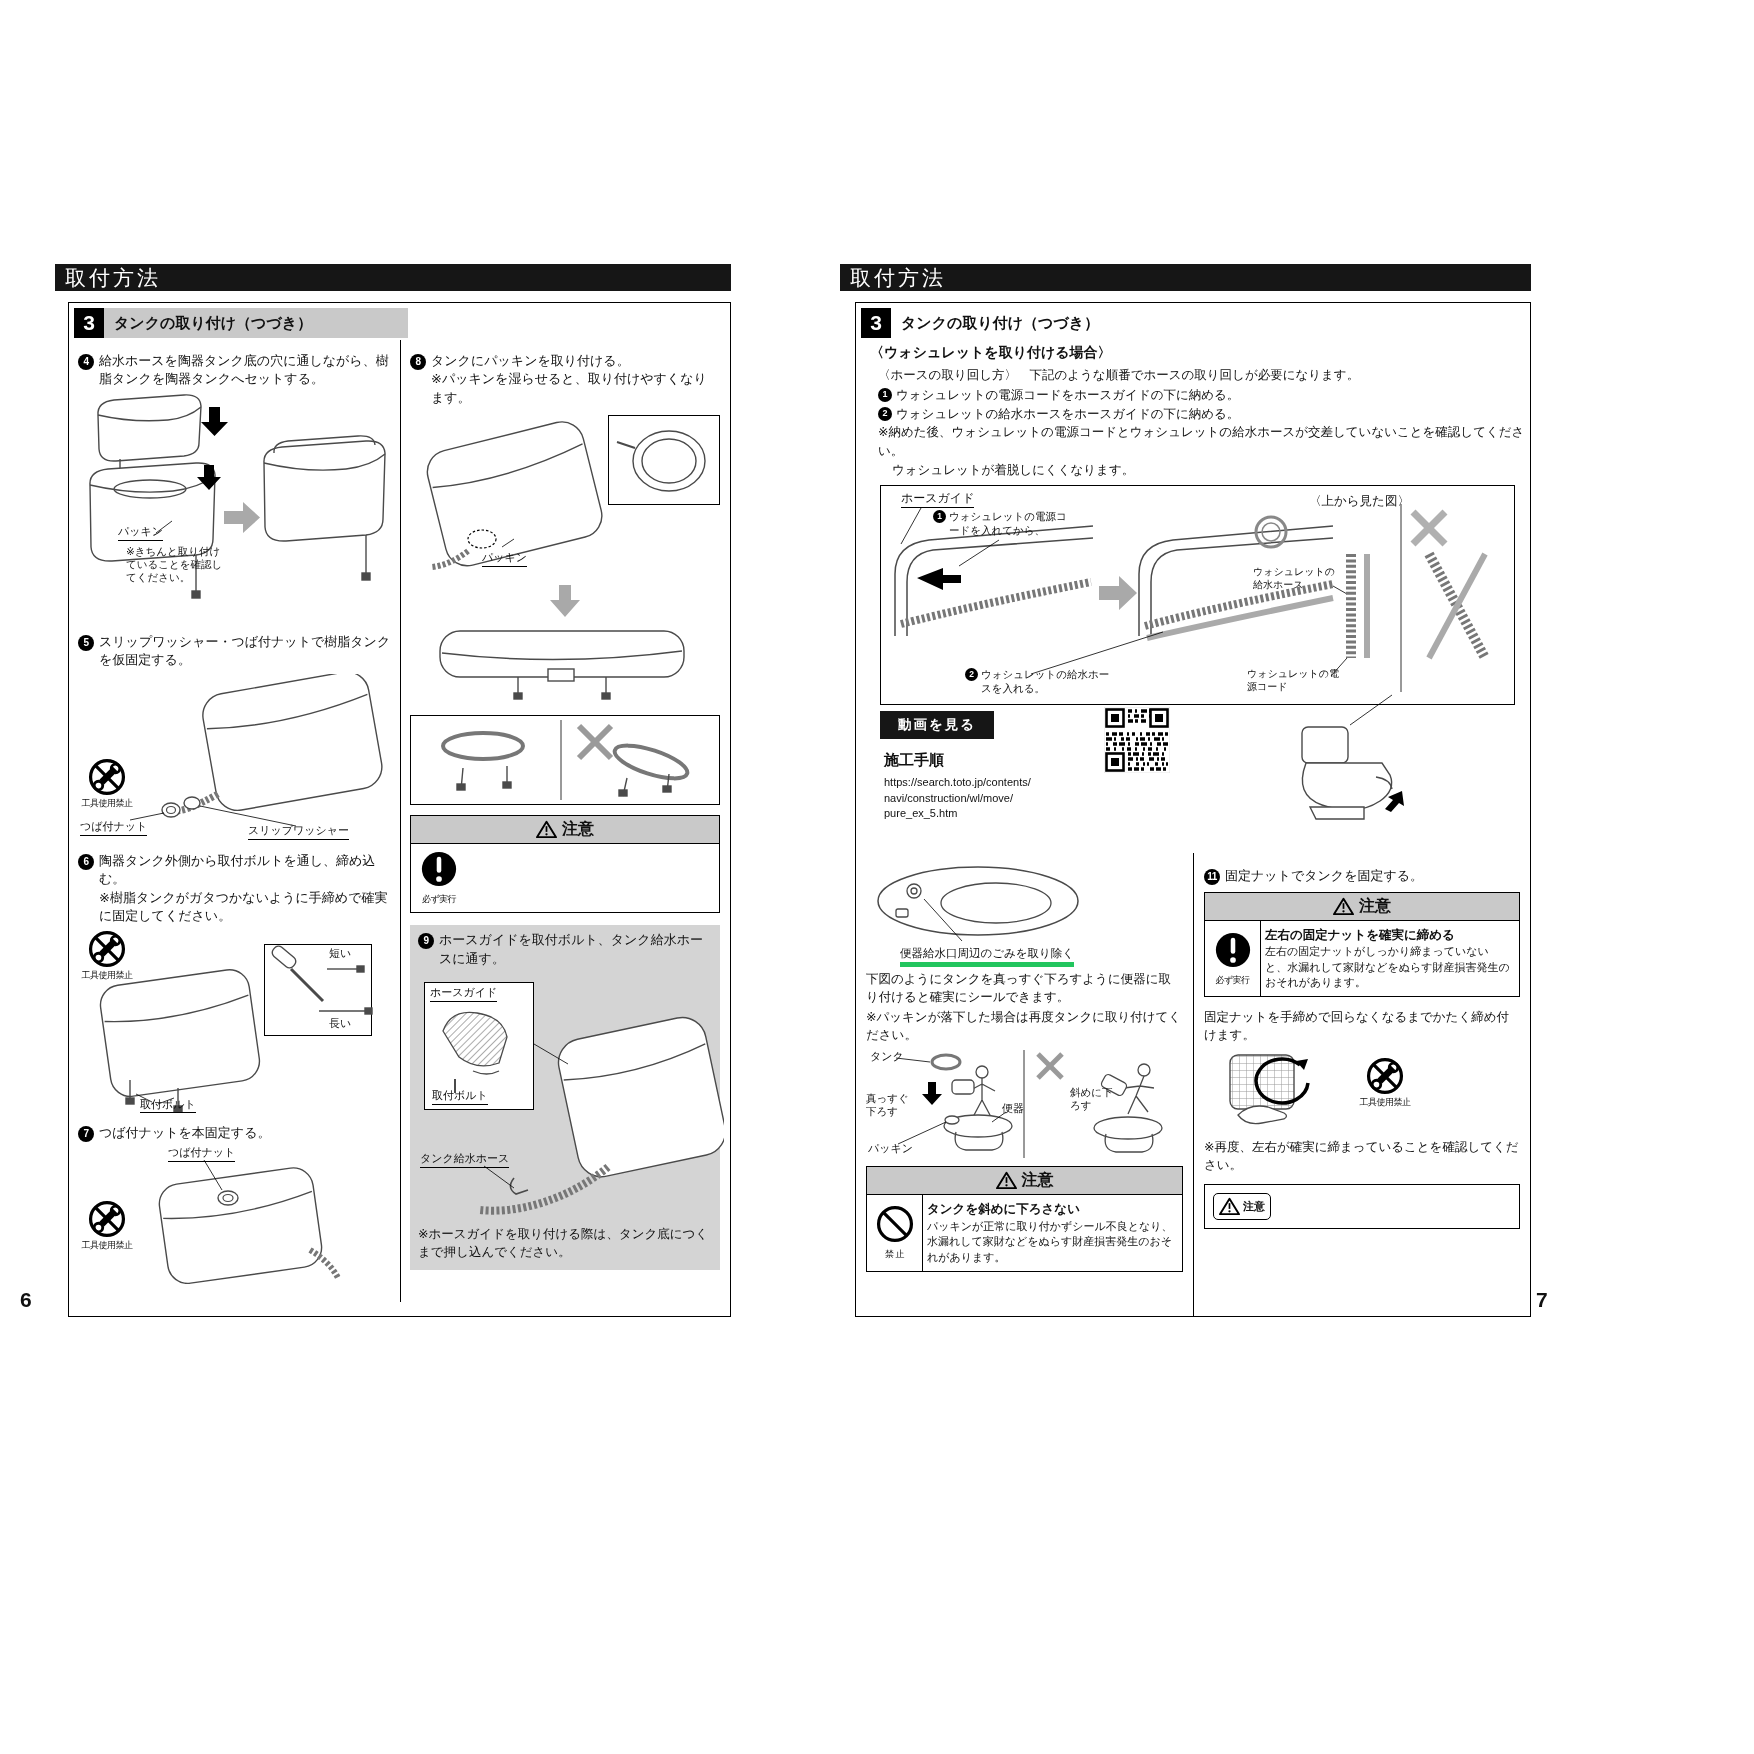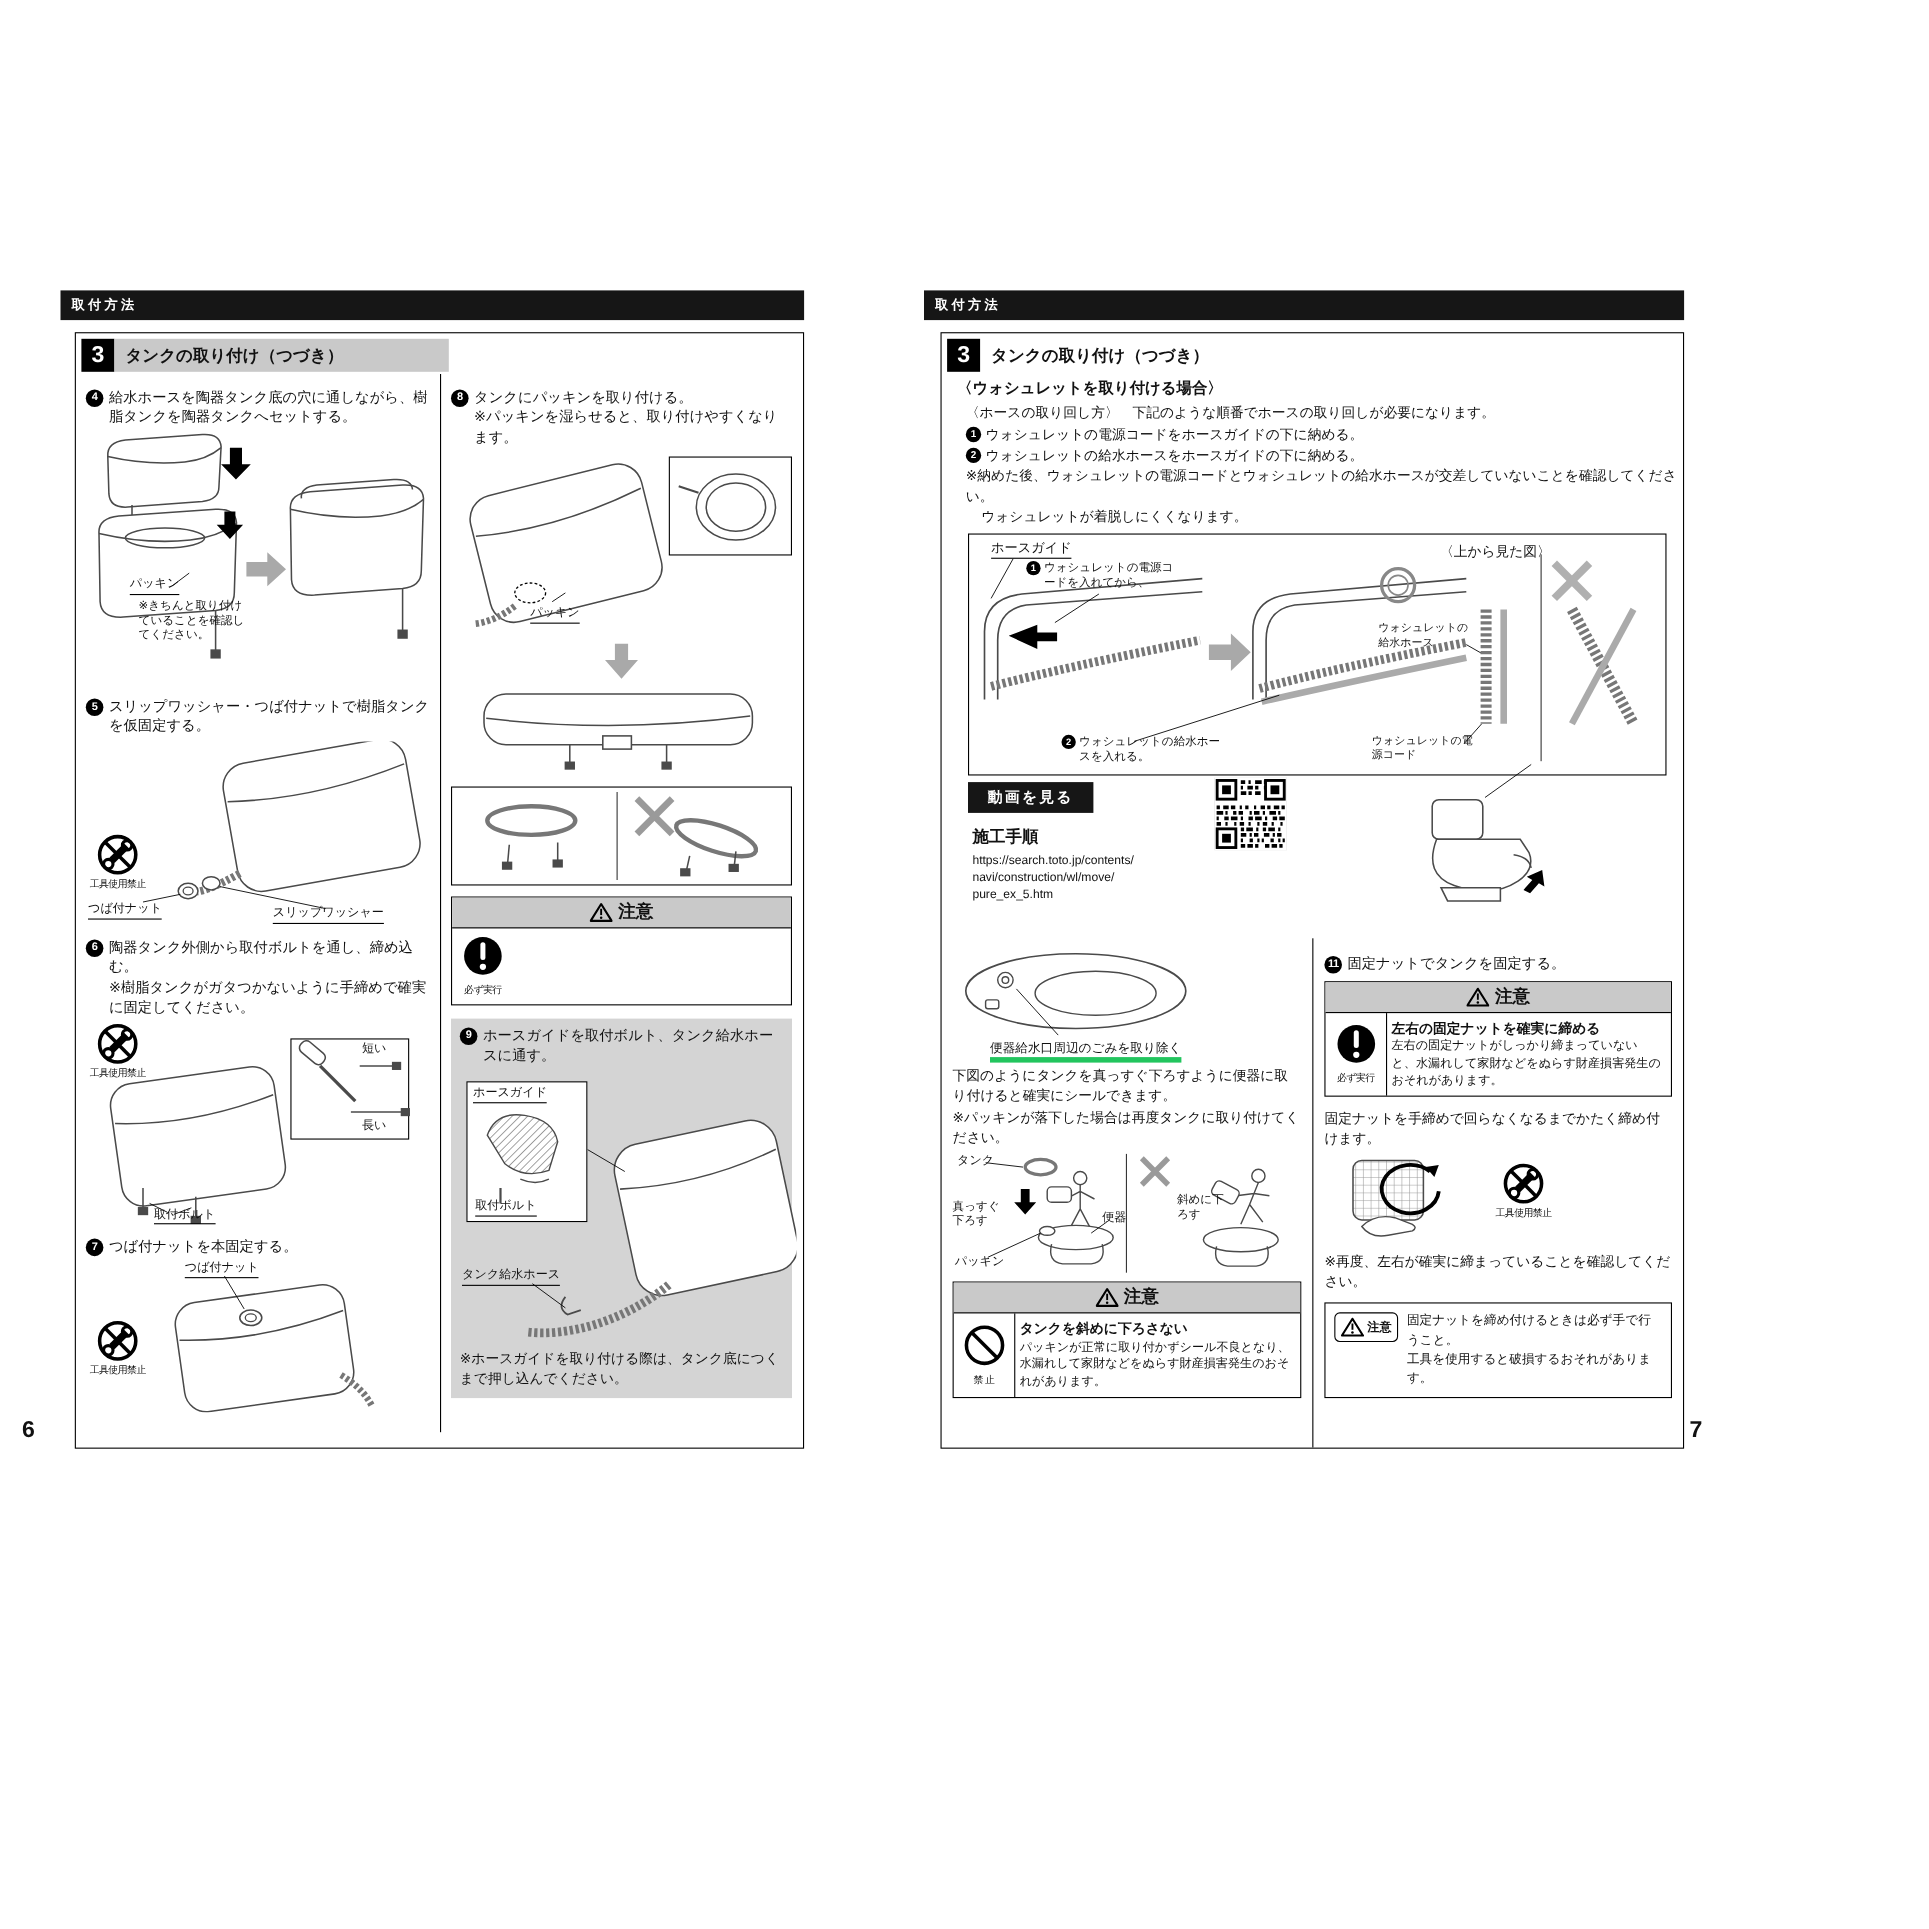--- a/index.html
+++ b/index.html
@@ -1,21 +1,21 @@
 <!DOCTYPE html>
 <html><head>
 <meta charset="utf-8">
 <style>
   *{margin:0;padding:0;box-sizing:border-box}
   html,body{width:1754px;height:1754px;overflow:hidden}
   body{position:relative;background:#fff;color:#111;font-family:"Liberation Sans","DejaVu Sans",sans-serif}
   .page{position:absolute}
   #p6{left:55px;top:264px;width:676px}
   #p7{left:840px;top:264px;width:691px}
-  .hdr-bar{background:#161616;color:#fff;font-weight:bold;font-size:12px;letter-spacing:3px;padding:4px 10px;height:27px;line-height:19px}
+  .hdr-bar{background:#161616;color:#fff;font-weight:normal;font-size:21px;letter-spacing:3px;padding:4px 10px;height:27px;line-height:19px}
   .main-box{border:1px solid #000;margin-left:13px;margin-top:11px;height:1015px;background:#fff;overflow:hidden}
   #p7 .main-box{margin-left:15px}
   .sec-hdr{display:flex;align-items:stretch;margin:5px 5px 2px 5px}
   .sec-num{background:#000;color:#fff;font-weight:bold;font-size:21px;width:30px;min-width:30px;height:30px;display:flex;align-items:center;justify-content:center}
   .sec-title{font-weight:bold;font-size:15px;display:flex;align-items:center;padding:0 10px;height:30px}
   .sec-title.gray{background:#c9c9c9;width:304px}
   .cols{display:flex;height:962px}
   .colL{width:331px;padding:4px 9px}
   .colR{width:329px;border-left:1px solid #000;padding:4px 9px}
   .step{display:flex;gap:5px;font-size:13px;line-height:1.42;margin-top:8px}
@@ -623,21 +623,17 @@
           <div class="notetag">
             <span class="wic-sm">
 <svg width="21" height="19" viewBox="0 0 22 19">
   <path d="M11,1.5 L21,17.5 H1 Z" fill="none" stroke="#000" stroke-width="2" stroke-linejoin="round"></path>
   <rect x="10.1" y="6" width="1.8" height="6" fill="#000"></rect>
   <circle cx="11" cy="14.6" r="1.2" fill="#000"></circle>
 </svg>
 </span>
             <span>注意</span>
           </div>
-          <div class="notetx">
-            <div>固定ナットを締め付けるときは必ず手で行うこと。</div>
-            <div>工具を使用すると破損するおそれがあります。</div>
-          </div>
         </div>
       </div>
     </div>
   </div>
 </section>
 
 </body></html>

